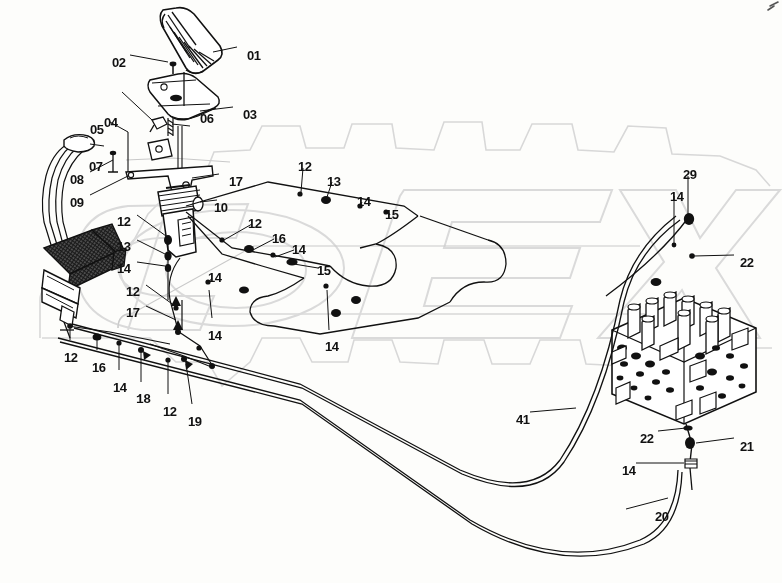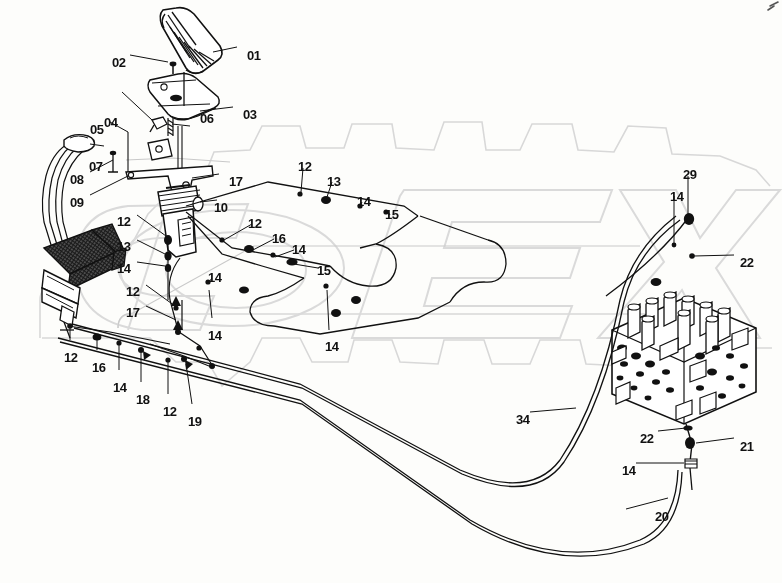--- a/index.html
+++ b/index.html
@@ -388,25 +388,25 @@
 <div class="lbl" style="left:248px;top:214px;">12</div>
 <div class="lbl" style="left:272px;top:229px;">16</div>
 <div class="lbl" style="left:292px;top:240px;">14</div>
 <div class="lbl" style="left:317px;top:261px;">15</div>
 <div class="lbl" style="left:208px;top:268px;">14</div>
 <div class="lbl" style="left:208px;top:326px;">14</div>
 <div class="lbl" style="left:325px;top:337px;">14</div>
 <div class="lbl" style="left:64px;top:348px;">12</div>
 <div class="lbl" style="left:92px;top:358px;">16</div>
 <div class="lbl" style="left:113px;top:378px;">14</div>
-<div class="lbl" style="left:136px;top:390px;">18</div>
+<div class="lbl" style="left:136px;top:390px;font-family:Liberation Mono, monospace;">18</div>
 <div class="lbl" style="left:163px;top:402px;">12</div>
 <div class="lbl" style="left:188px;top:412px;">19</div>
 <div class="lbl" style="left:611px;top:507px;margin-left:44px;">20</div>
 <div class="lbl" style="left:740px;top:437px;">21</div>
 <div class="lbl" style="left:740px;top:253px;">22</div>
 <div class="lbl" style="left:640px;top:429px;">22</div>
 <div class="lbl" style="left:670px;top:187px;">14</div>
 <div class="lbl" style="left:622px;top:461px;">14</div>
-<div class="lbl" style="left:516px;top:410px;">34</div>
+<div class="lbl" style="left:516px;top:410px;">41</div>
 <div class="lbl" style="left:683px;top:165px;">29</div>
 
 </div>
 
 </body></html>

